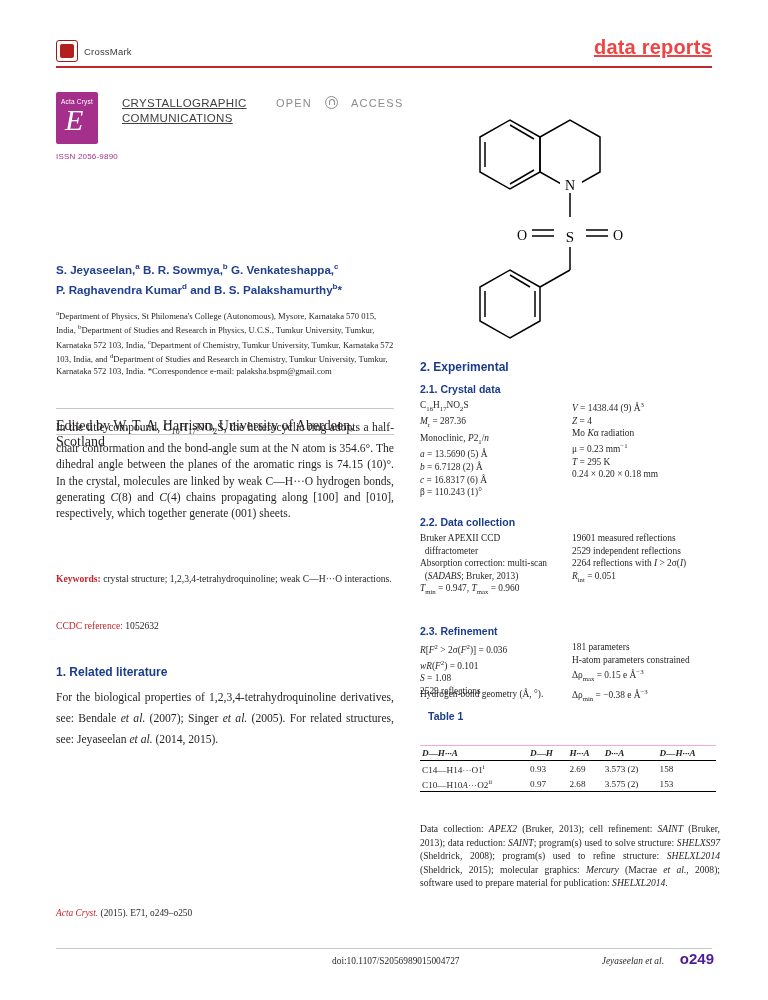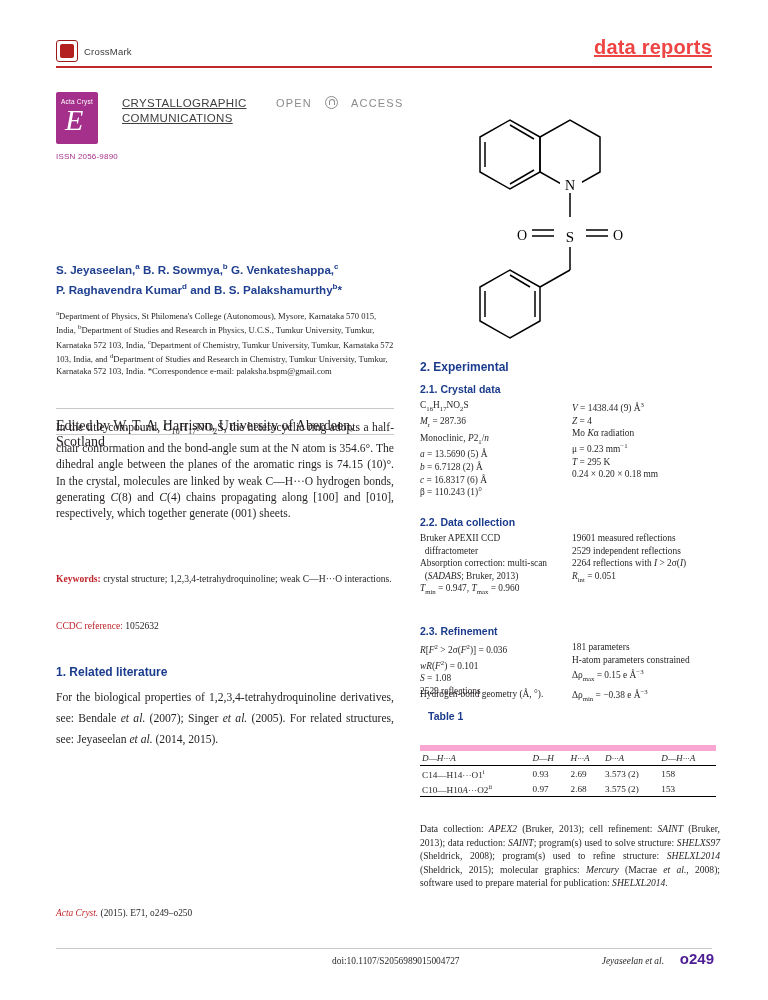--- a/index.html
+++ b/index.html
@@ -79,21 +79,21 @@
   .cd{left:420px;top:399px;width:312px;}
   .dc{left:420px;top:532px;width:312px;}
   .rf{left:420px;top:641px;width:312px;}
 
   .tabh{position:absolute;left:420px;top:710px;font-family:"Liberation Sans",sans-serif;font-size:10.5px;
      font-weight:bold;color:#1b3c8c;margin-left:8px;}
   .tabcap{position:absolute;left:420px;top:689px;width:300px;font-size:9.4px;}
   table.hb{position:absolute;left:420px;top:745px;width:296px;border-collapse:collapse;font-size:9.2px;}
   table.hb th{font-weight:normal;font-style:italic;text-align:left;padding:2px 2px;}
   table.hb td{padding:1.5px 2px;}
-  table.hb .tl{border-top:6px solid #f9a8d4;}
+  table.hb .tl{border-top:1px solid #f9a8d4;font-weight:bold;}
   table.hb .bl{border-bottom:1px solid #000;}
   .symcodes{position:absolute;left:420px;top:793px;width:300px;font-size:8px;line-height:11px;}
   .collect{position:absolute;left:420px;top:822px;width:300px;font-size:9.6px;line-height:13.6px;text-align:justify;}
 
   
   .footrule{position:absolute;left:56px;right:56px;top:948px;height:1px;background:#c9c9c9;}
   .f-left{position:absolute;left:56px;top:908px;font-size:9.4px;color:#c0272d;font-style:italic;}
   .f-left span.norm{font-style:normal;color:#231f20;}
   .f-mid{position:absolute;left:332px;top:956px;font-size:9.4px;}
   .f-r1{position:absolute;right:104px;top:956px;font-size:9.4px;font-style:italic;}

